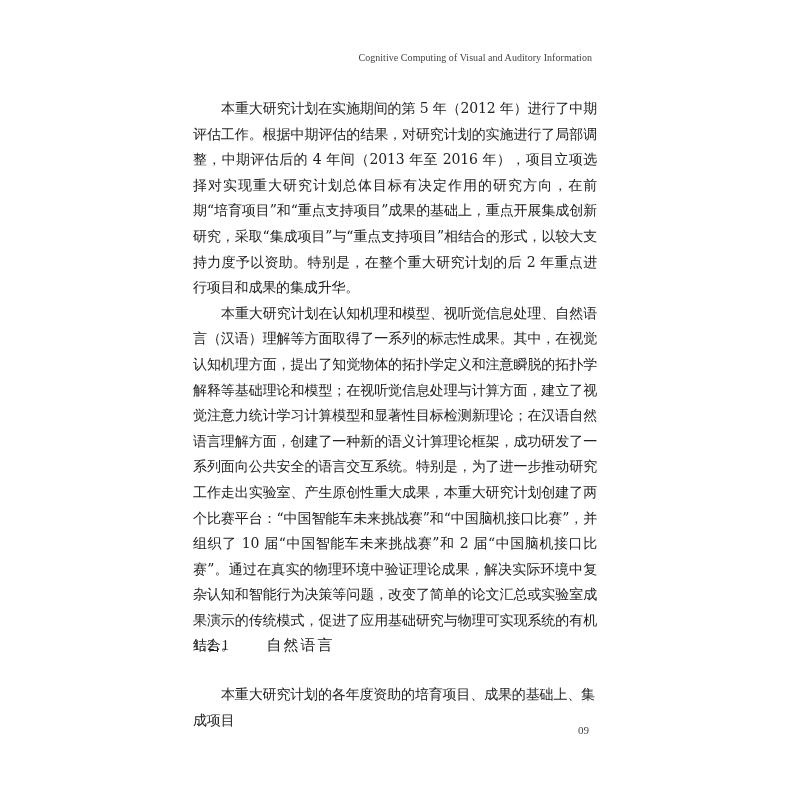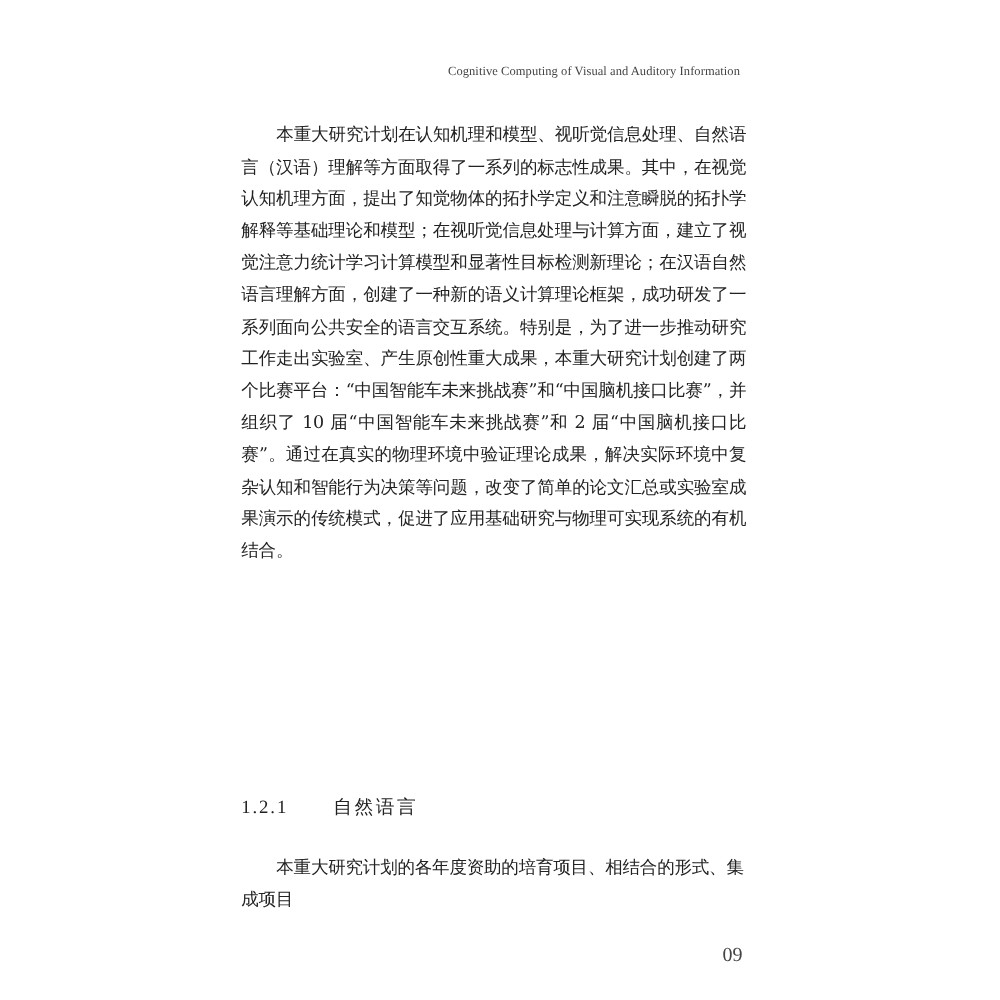--- a/index.html
+++ b/index.html
@@ -64,34 +64,35 @@
       font-size: 14px;
       line-height: 25.6px;
       letter-spacing: -0.15px;
       text-indent: 28px;
       margin: 0;
       color: #222222;
     }
     .page-number {
       position: absolute;
       left: 578px;
-      top: 756px;
+      top: 724px;
       font-family: "Liberation Serif", serif;
-      font-size: 16px;
+      font-size: 11px;
       color: #444444;
     }
   </style>
 </head>
 <body>
 
 <div class="running-header">Cognitive Computing of Visual and Auditory Information</div>
 
 <div class="body-text">
+  <p class="indent">本重大研究计划在实施期间的第 5 年（2012 年）进行了中期评估工作。根据中期评估的结果，对研究计划的实施进行了局部调整，中期评估后的 4 年间（2013 年至 2016 年），项目立项选择对实现重大研究计划总体目标有决定作用的研究方向，在前期“培育项目”和“重点支持项目”成果的基础上，重点开展集成创新研究，采取“集成项目”与“重点支持项目”相结合的形式，以较大支持力度予以资助。特别是，在整个重大研究计划的后 2 年重点进行项目和成果的集成升华。</p>
   <p class="indent">本重大研究计划在认知机理和模型、视听觉信息处理、自然语言（汉语）理解等方面取得了一系列的标志性成果。其中，在视觉认知机理方面，提出了知觉物体的拓扑学定义和注意瞬脱的拓扑学解释等基础理论和模型；在视听觉信息处理与计算方面，建立了视觉注意力统计学习计算模型和显著性目标检测新理论；在汉语自然语言理解方面，创建了一种新的语义计算理论框架，成功研发了一系列面向公共安全的语言交互系统。特别是，为了进一步推动研究工作走出实验室、产生原创性重大成果，本重大研究计划创建了两个比赛平台：“中国智能车未来挑战赛”和“中国脑机接口比赛”，并组织了 10 届“中国智能车未来挑战赛”和 2 届“中国脑机接口比赛”。通过在真实的物理环境中验证理论成果，解决实际环境中复杂认知和智能行为决策等问题，改变了简单的论文汇总或实验室成果演示的传统模式，促进了应用基础研究与物理可实现系统的有机结合。</p>
 </div>
 
 <div class="section-heading">
   <span class="num">1.2.1</span><span class="title">自然语言</span>
 </div>
 
-<p class="section-first-line">本重大研究计划的各年度资助的培育项目、相结合的形式、集成项目</p>
+<p class="section-first-line">本重大研究计划的各年度资助的培育项目、成果的基础上、集成项目</p>
 
 <div class="page-number">09</div>
 
 </body></html>

